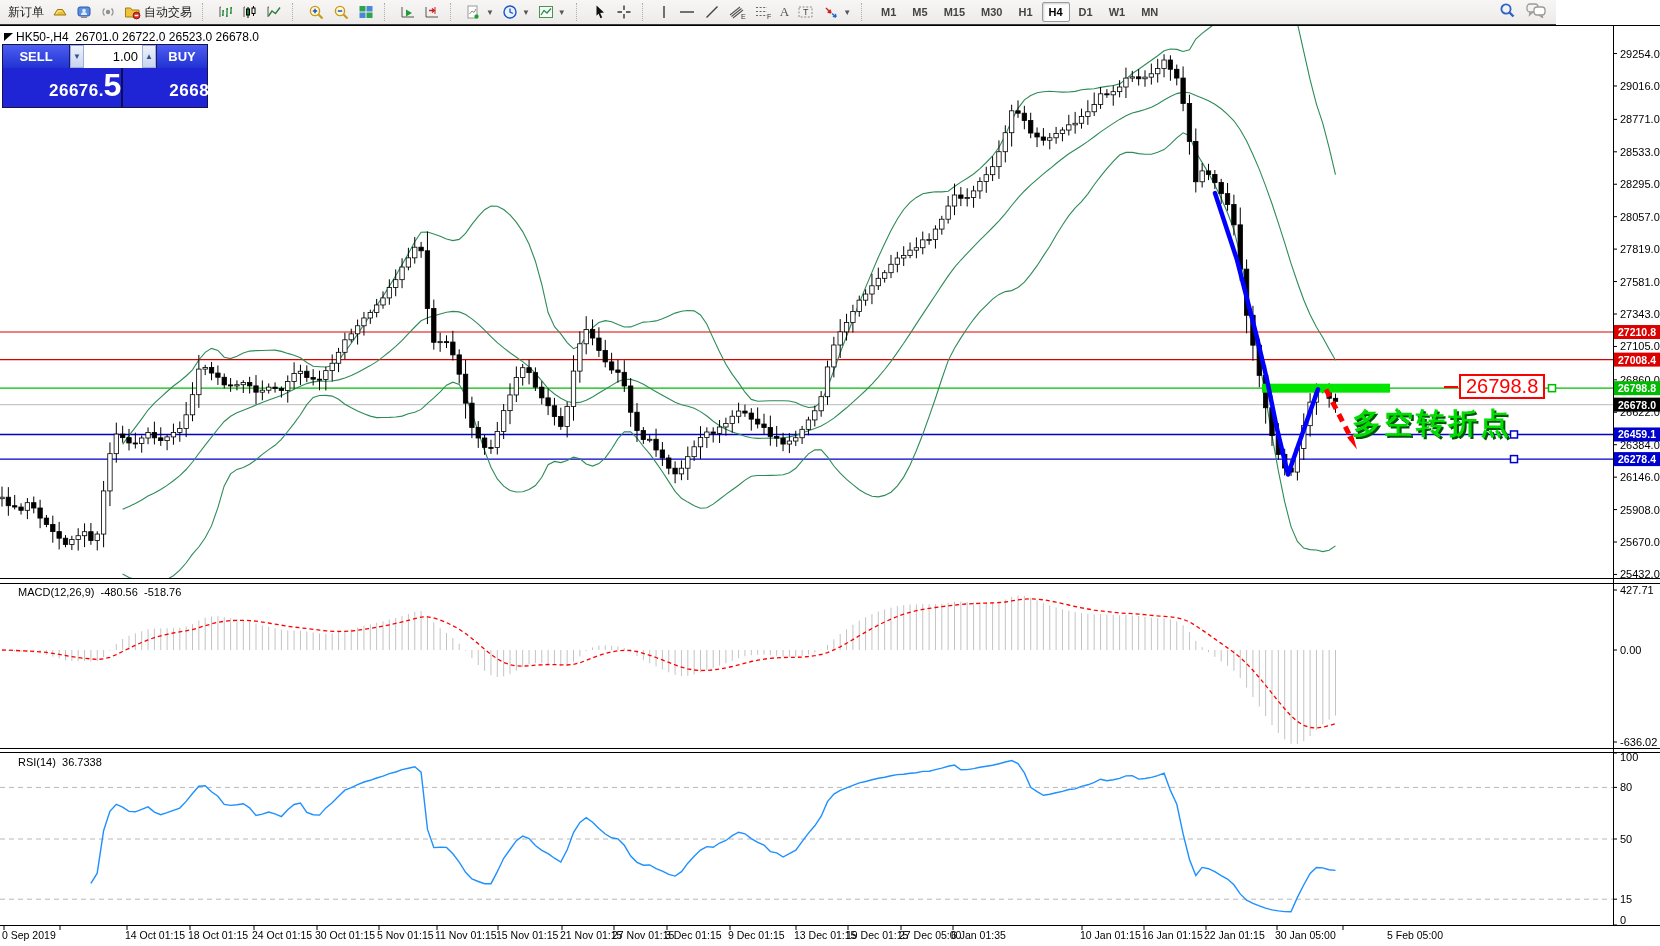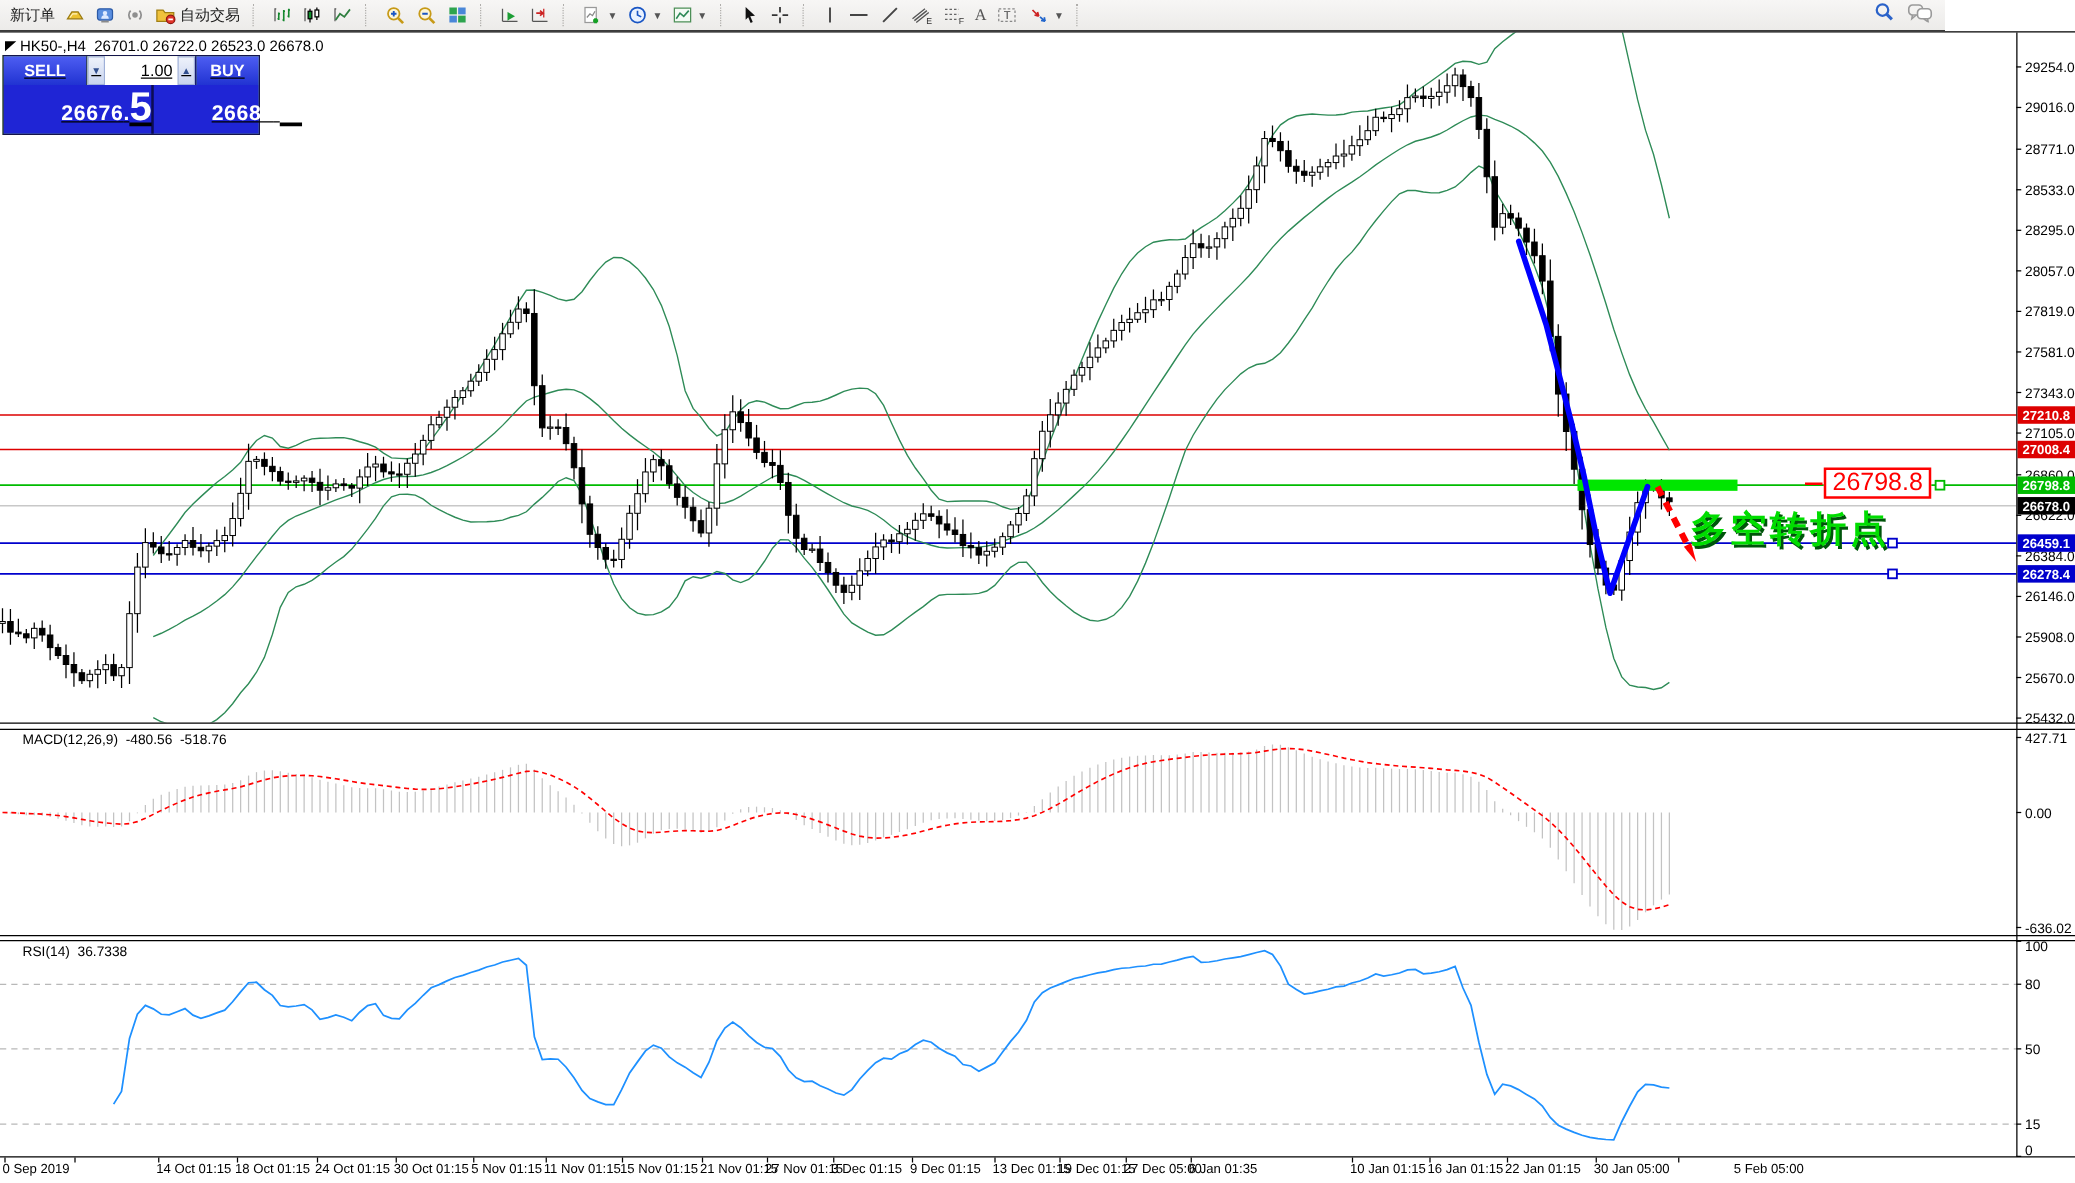--- a/index.html
+++ b/index.html
@@ -17,21 +17,21 @@
   .tb-caret{font-size:8px;color:#555;margin-left:1px;}
   .tf-btn{font-size:11px;font-weight:bold;color:#444;padding:3px 6px;margin:0 1px;border:1px solid transparent;}
   .tf-btn.active{background:#fdfdfd;border:1px solid #9a9a9a;border-radius:2px;
     box-shadow:inset 1px 1px 2px rgba(0,0,0,.18);color:#000;}
   .tb-right{margin-left:auto;display:flex;align-items:center;gap:10px;padding-right:6px;}
   
   .chart-title{position:absolute;left:16px;top:30px;font-size:12px;color:#000;z-index:20;}
   .oc-toggle{position:absolute;left:4px;top:33px;width:0;height:0;z-index:20;
     border-left:9px solid #000;border-bottom:8px solid transparent;}
   .quote-panel{position:absolute;left:2px;top:44px;width:204px;z-index:25;
-    border:1px solid #14144a;background:#84cc16;text-decoration:underline;}
+    border:1px solid #14144a;background:#15803d;}
   .qp-row1{display:flex;height:23px;}
   .qp-btn{flex:0 0 aupx;color:#fff;font-weight:bold;font-size:13px;display:flex;
     align-items:center;justify-content:center;
     background:linear-gradient(#4d5ef2,#2133d2);}
   .qp-sell{width:66px;border-right:1px solid #1b1b6e;}
   .qp-buy{width:49px;flex:1;border-left:1px solid #1b1b6e;}
   .qp-vol{display:flex;background:#fff;align-items:stretch;width:86px;}
   .qp-spin{width:15px;background:linear-gradient(#eef2fb,#c9d4ef);color:#33508f;
     font-size:8px;display:flex;align-items:center;justify-content:center;border:1px solid #9fb0d8;box-sizing:border-box;}
   .qp-vol input{width:54px;border:none;outline:none;text-align:right;font-size:13px;
@@ -284,20 +284,31 @@
           <svg width="16" height="16">
             <path d="M3 4 L8 9 M8 9 l-1 -3.4 M8 9 l-3.4 -1" stroke="#c22" stroke-width="1.4" fill="none"></path>
             <path d="M13 13 L9 9.5" stroke="#26c" stroke-width="1.4"></path>
             <path d="M13 13 l-3.2 -.6 M13 13 l-.6 -3.2" stroke="#26c" stroke-width="1.4"></path>
           </svg>
         </span>
       <span class="tb-caret">▼</span>
     </div>
   </div>
   <div class="tb-sep"></div>
+  <div class="tb-group" id="tf-group">
+      <div class="tf-btn">M1</div>
+      <div class="tf-btn">M5</div>
+      <div class="tf-btn">M15</div>
+      <div class="tf-btn">M30</div>
+      <div class="tf-btn">H1</div>
+      <div class="tf-btn active">H4</div>
+      <div class="tf-btn">D1</div>
+      <div class="tf-btn">W1</div>
+      <div class="tf-btn">MN</div>
+    </div>
   <div class="tb-right">
     <span><svg width="17" height="17">
           <circle cx="7" cy="7" r="4.6" fill="none" stroke="#2a62c9" stroke-width="1.8"></circle>
           <path d="M10.5 10.5 L14.5 14.5" stroke="#2a62c9" stroke-width="2.4"></path>
         </svg></span>
     <span><svg width="20" height="16">
           <rect x="1" y="2" width="11" height="8" rx="3" fill="none" stroke="#9a9a9a" stroke-width="1.3"></rect>
           <path d="M4 10 L3.5 13 L7 10" fill="none" stroke="#9a9a9a" stroke-width="1.3"></path>
           <rect x="8" y="5" width="11" height="8" rx="3" fill="#fff" stroke="#9a9a9a" stroke-width="1.3"></rect>
           <path d="M16 13 L16.5 15.5 L13 13" fill="none" stroke="#9a9a9a" stroke-width="1.3"></path>

